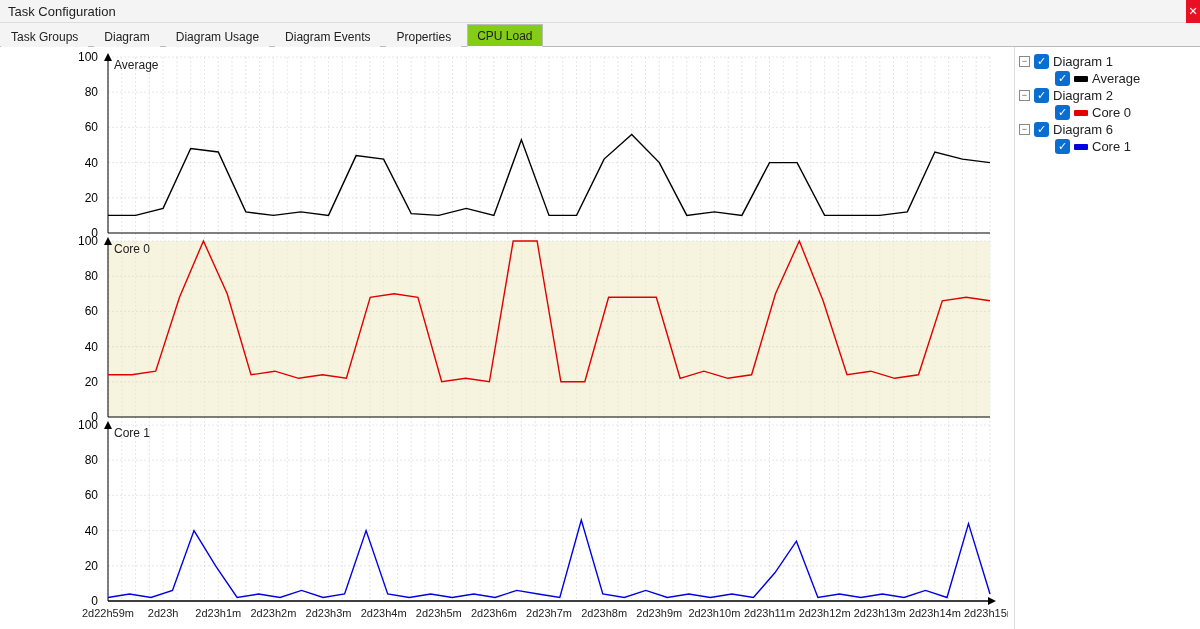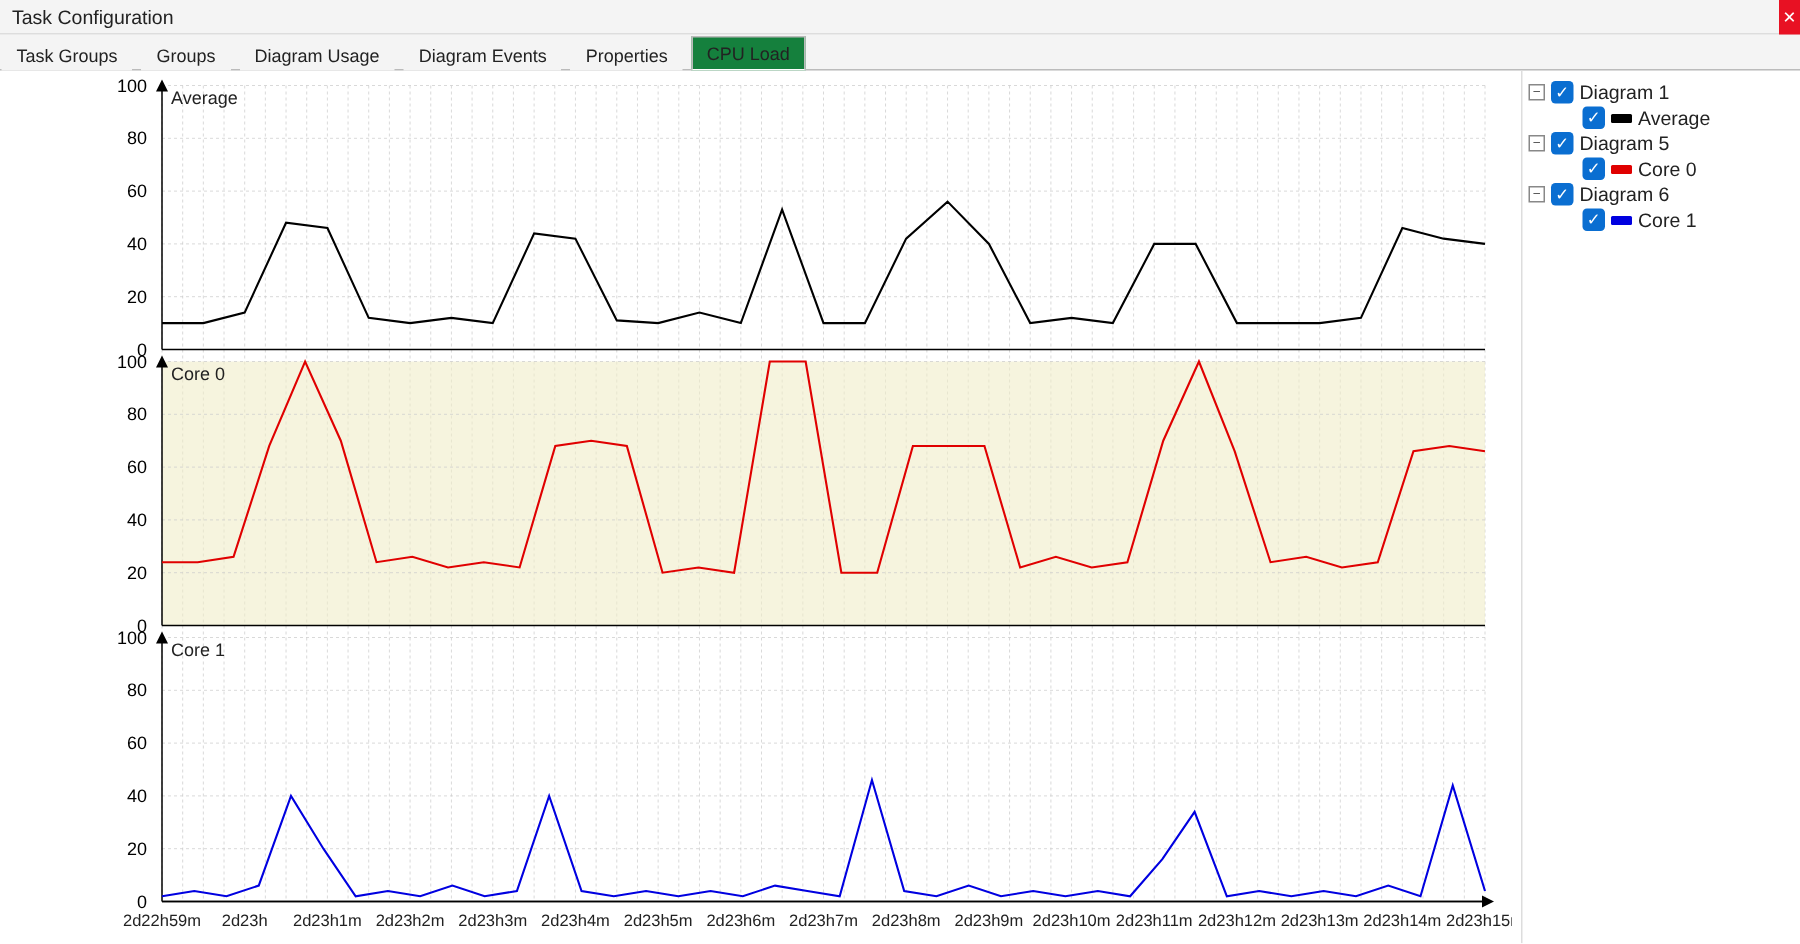--- a/index.html
+++ b/index.html
@@ -46,21 +46,21 @@
     padding: 4px 9px 3px;
     font-size: 12px;
     border: 1px solid transparent;
     border-bottom: none;
     background: #f4f4f4;
     cursor: pointer;
     position: relative;
     top: 1px;
   }
   .tab.active {
-    background: #15803d;
+    background: #84cc16;
     border-color: #bbb;
     border-bottom: 1px solid #fff;
   }
   .content {
     flex: 1;
     display: flex;
     overflow: hidden;
   }
   .chartzone {
     flex: 1;
@@ -115,21 +115,21 @@
 </head>
 <body>
 
 <div class="titlebar">
   <span class="title">Task Configuration</span>
   <div class="close">✕</div>
 </div>
 
 <div class="tabs">
   <div class="tab">Task Groups</div>
-  <div class="tab">Groups</div>
+  <div class="tab">Diagram</div>
   <div class="tab">Diagram Usage</div>
   <div class="tab">Diagram Events</div>
   <div class="tab">Properties</div>
   <div class="tab active">CPU Load</div>
 </div>
 
 <div class="content">
   <div class="chartzone">
     <svg class="chart" id="chart-svg" width="1004" height="572">
         <line x1="104" y1="6" x2="104" y2="550" class="gridline"></line>
@@ -276,21 +276,21 @@
     </div>
     <div class="node indent">
       <span class="chk">✓</span>
       <span class="swatch" style="background:#000"></span>
       <span>Average</span>
     </div>
 
     <div class="node">
       <span class="toggle">−</span>
       <span class="chk">✓</span>
-      <span>Diagram 5</span>
+      <span>Diagram 2</span>
     </div>
     <div class="node indent">
       <span class="chk">✓</span>
       <span class="swatch" style="background:#e00000"></span>
       <span>Core 0</span>
     </div>
 
     <div class="node">
       <span class="toggle">−</span>
       <span class="chk">✓</span>

